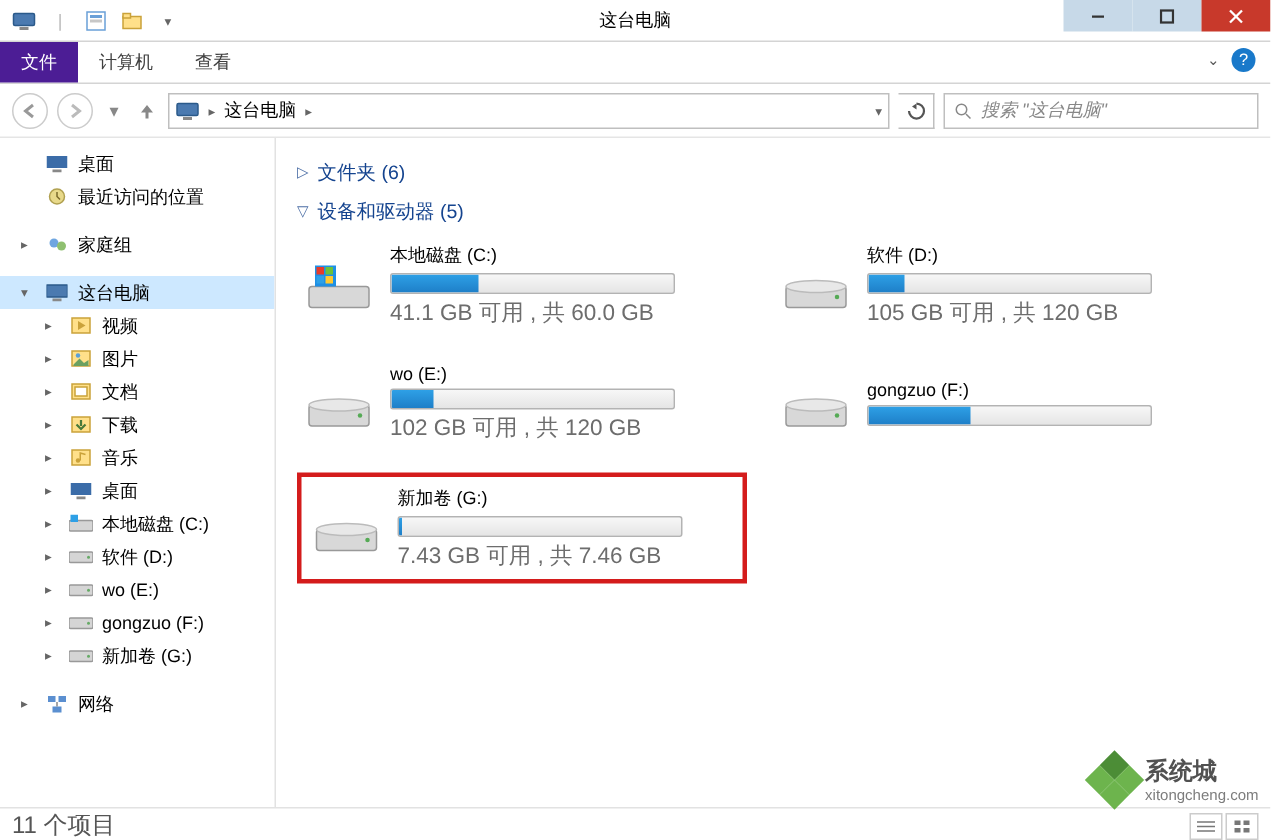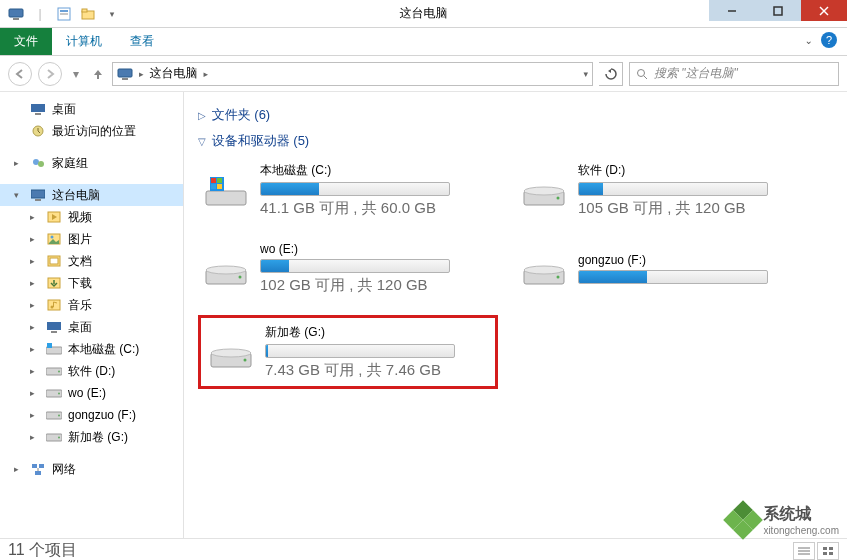--- a/index.html
+++ b/index.html
@@ -10,22 +10,22 @@
 .titlebar .qat { display: flex; align-items: center; gap: 4px; padding-left: 6px; }
 .qat-icon { width: 20px; height: 20px; display: inline-flex; align-items: center; justify-content: center; }
 .title-text { position: absolute; left: 50%; transform: translateX(-50%); font-size: 12px; color: #000; }
 .window-controls { position: absolute; right: 0; top: 0; display: flex; }
 .win-btn { width: 46px; height: 21px; display: flex; align-items: center; justify-content: center; background: #c7d9e8; }
 .win-btn.close { background: #c8392b; color: #fff; }
 .win-btn svg { pointer-events: none; }
 
 
 .ribbon { height: 28px; background: #fff; display: flex; align-items: stretch; border-bottom: 1px solid #d4d4d4; position: relative; }
-.ribbon .tab { padding: 0 14px; display: flex; align-items: center; font-size: 12px; color: #0369a1; }
-.ribbon .tab.file { background: #15803d; color: #fff; }
+.ribbon .tab { padding: 0 14px; display: flex; align-items: center; font-size: 12px; color: #404040; }
+.ribbon .tab.file { background: #4c1d95; color: #fff; }
 .ribbon .help { position: absolute; right: 10px; top: 4px; display: flex; gap: 8px; align-items: center; }
 .ribbon .help .chev { color: #555; font-size: 10px; }
 .ribbon .help .q { width: 16px; height: 16px; border-radius: 50%; background: #1979ca; color: #fff; font-size: 11px; display:flex; align-items:center; justify-content:center; }
 
 
 .navrow { height: 36px; display: flex; align-items: center; padding: 4px 8px; gap: 6px; border-bottom: 1px solid #e5e5e5; }
 .nav-btn { width: 24px; height: 24px; border: 1px solid #ccc; border-radius: 50%; display:flex; align-items:center; justify-content:center; color:#888; background:#fff; }
 .nav-btn.small { border:none; width:16px; height:16px; }
 .addr { flex: 1; height: 24px; border: 1px solid #bfbfbf; display:flex; align-items:center; padding: 0 4px; gap:6px; }
 .addr .seg { display:flex; align-items:center; gap:4px; }

